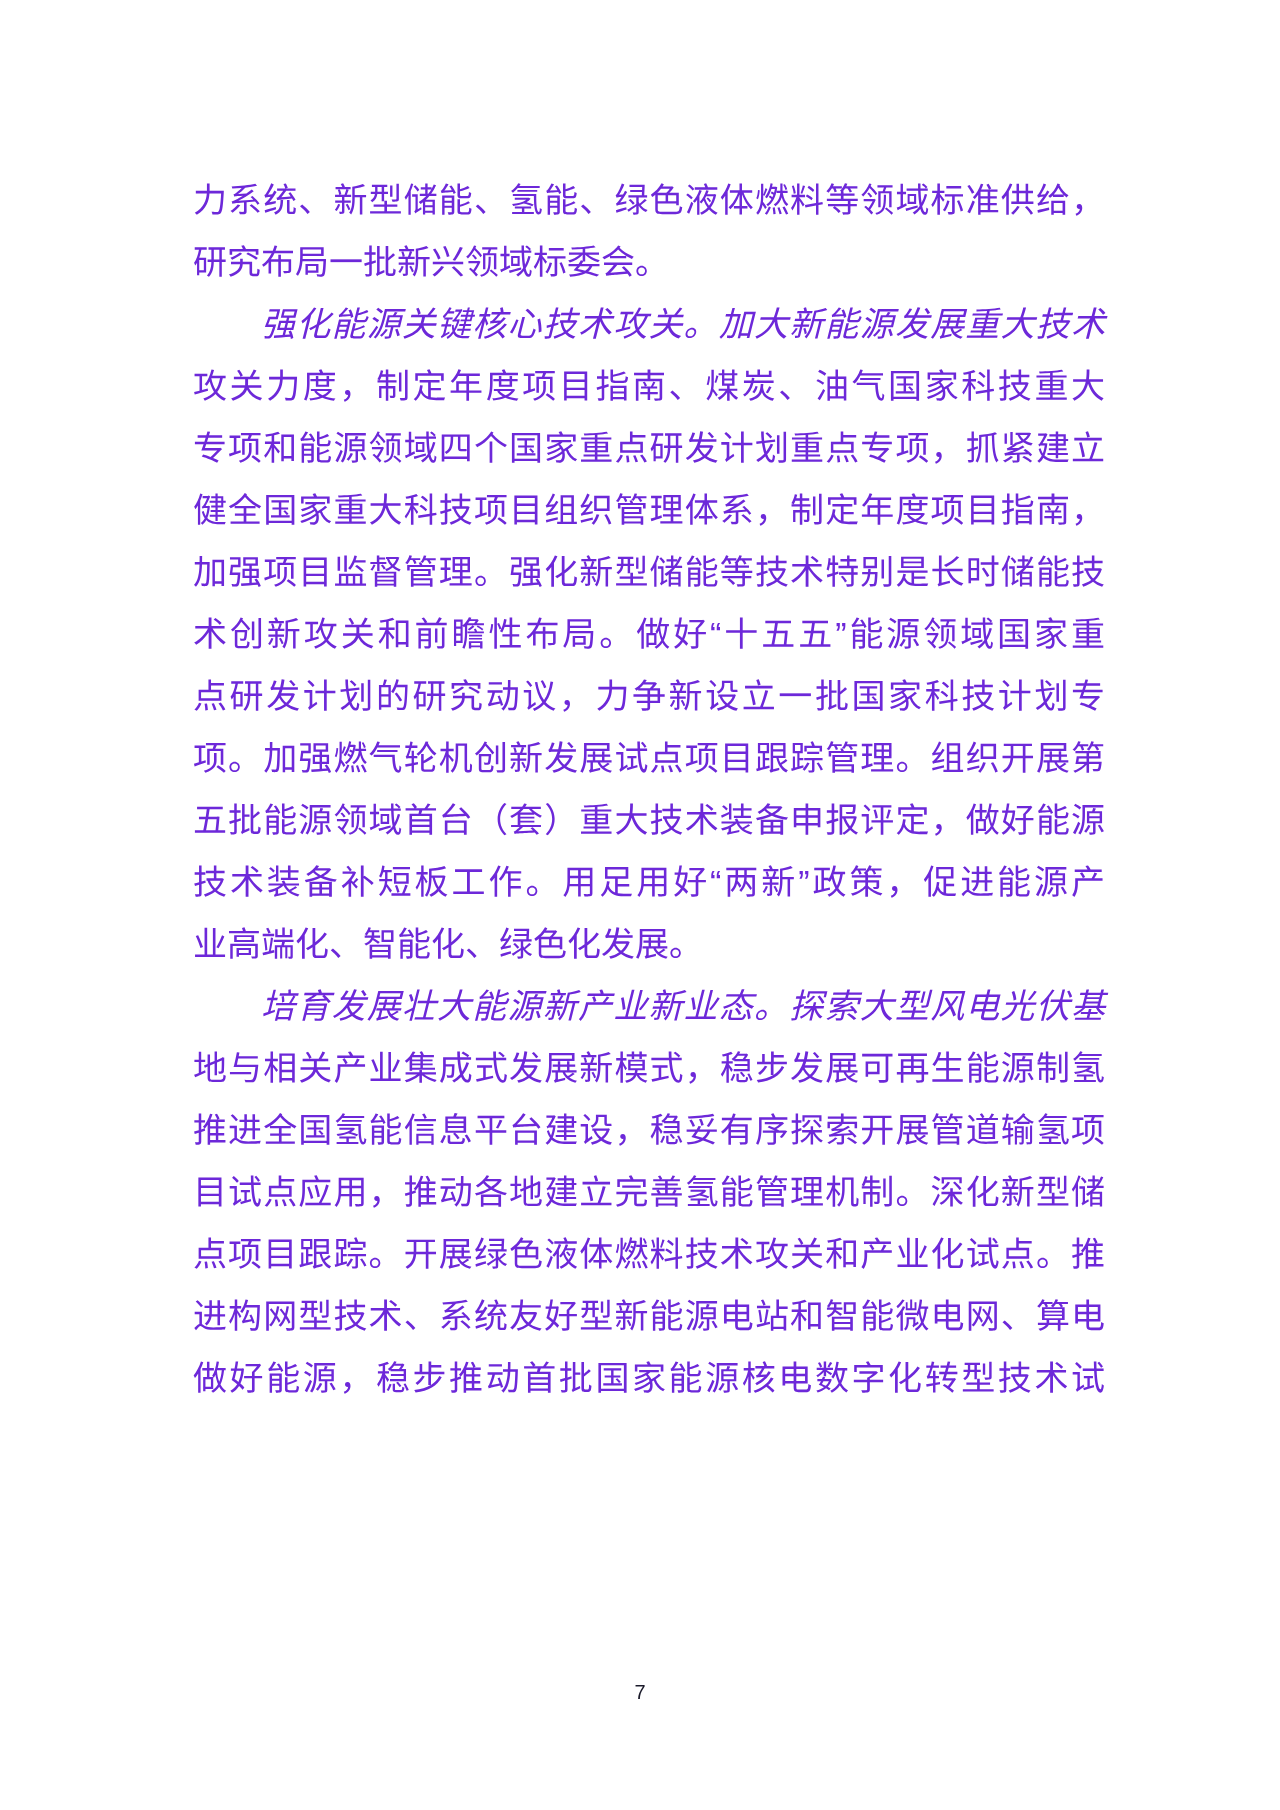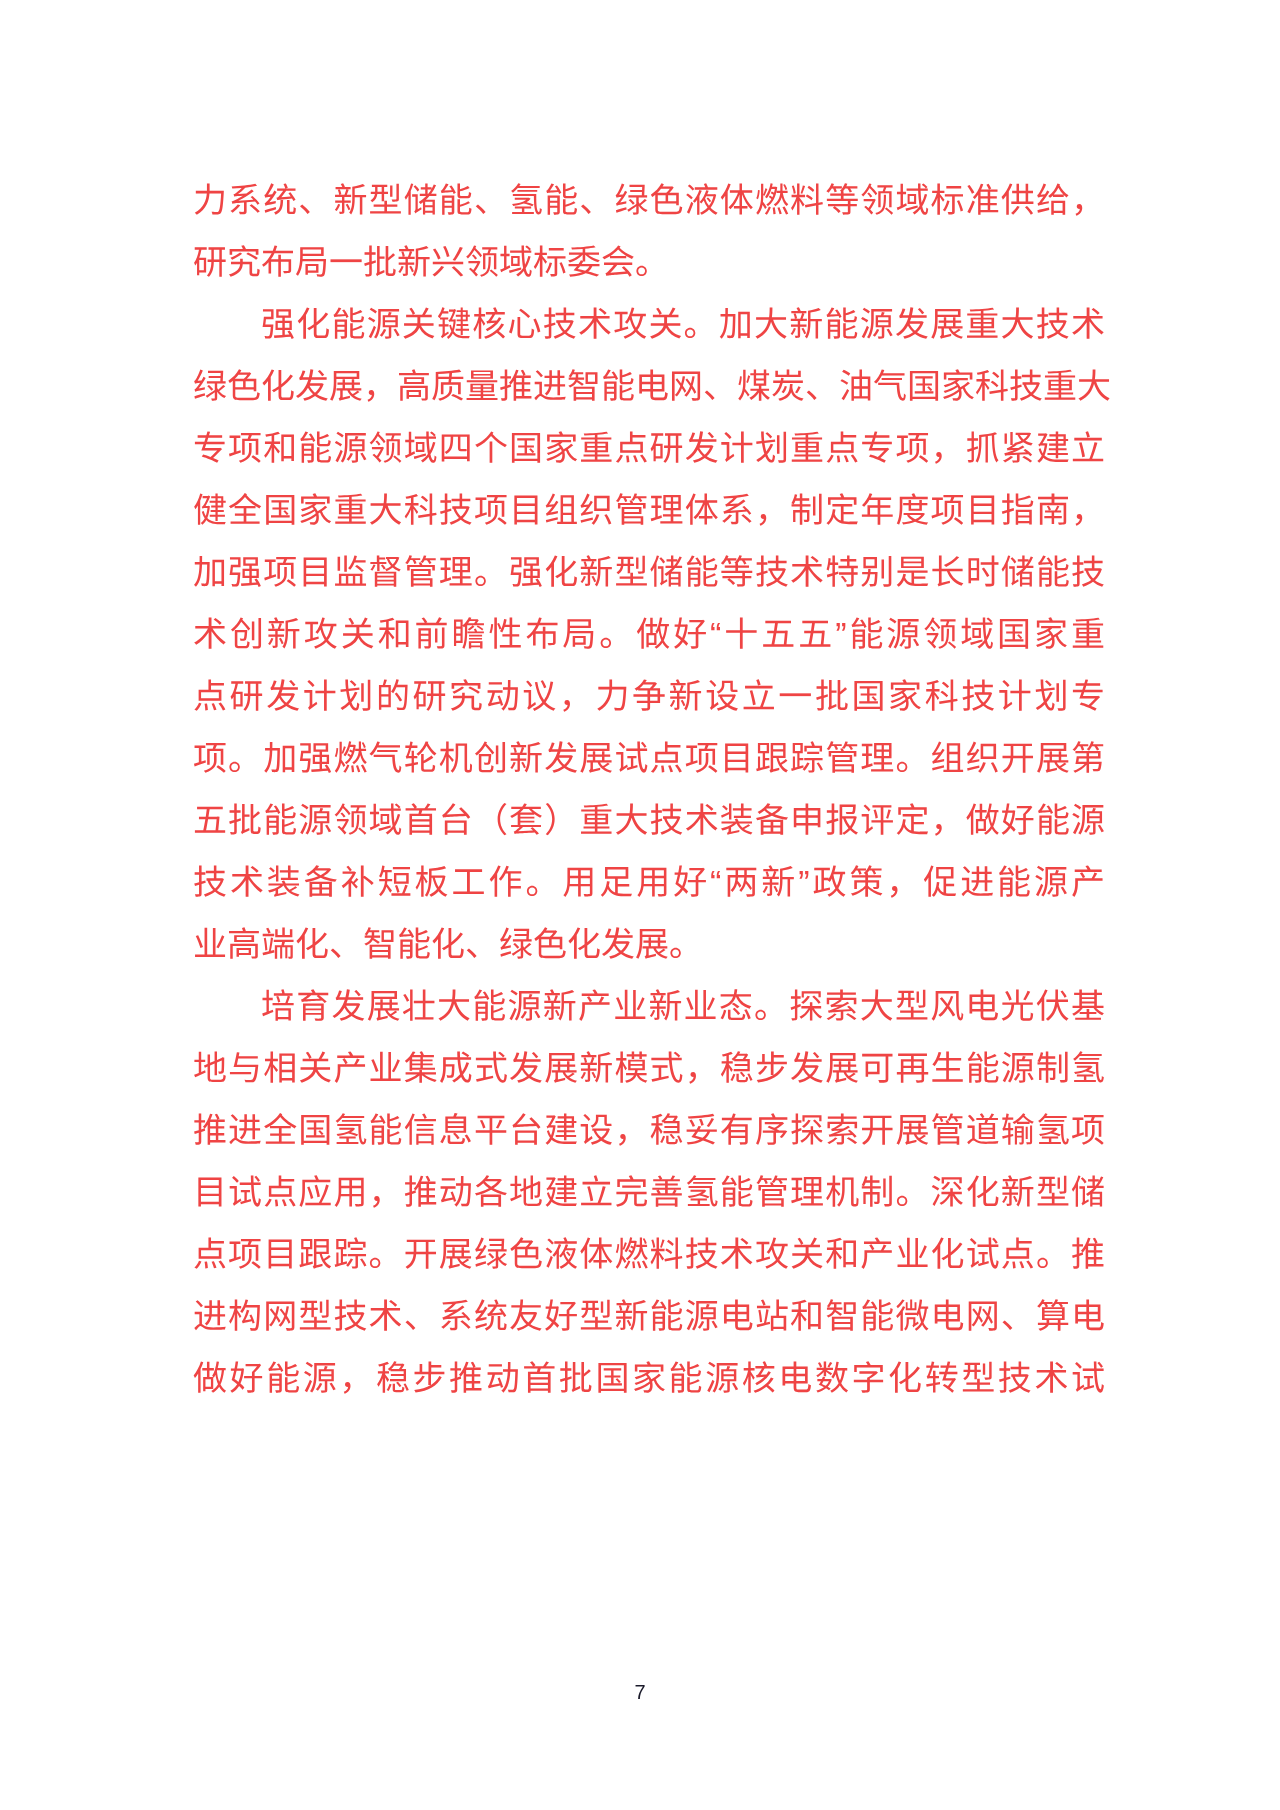--- a/index.html
+++ b/index.html
@@ -19,29 +19,30 @@
   .body-text {
     position: absolute;
     left: 193px;
     top: 169px;
     width: 912px;
   }
   .line {
     height: 62px;
     line-height: 62px;
     font-size: 34px;
-    color: #ef4444;
+    color: #6d28d9;
     white-space: nowrap;
     text-align: justify;
     text-align-last: justify;
     overflow: visible;
   }
   .line.indent {
     padding-left: 68px;
     width: 844px;
+    font-style: italic;
   }
   .line.last {
     text-align: center;
     text-align-last: left;
   }
   .page-footer {
     position: absolute;
     left: 0;
     top: 1680px;
     width: 1280px;
@@ -54,21 +55,21 @@
   }
 </style>
 </head>
 <body>
 
 <div class="page">
   <div class="body-text" id="body-text">
       <div class="line">力系统、新型储能、氢能、绿色液体燃料等领域标准供给，</div>
       <div class="line last">研究布局一批新兴领域标委会。</div>
       <div class="line indent">强化能源关键核心技术攻关。加大新能源发展重大技术</div>
-      <div class="line">绿色化发展，高质量推进智能电网、煤炭、油气国家科技重大</div>
+      <div class="line">攻关力度，制定年度项目指南、煤炭、油气国家科技重大</div>
       <div class="line">专项和能源领域四个国家重点研发计划重点专项，抓紧建立</div>
       <div class="line">健全国家重大科技项目组织管理体系，制定年度项目指南，</div>
       <div class="line">加强项目监督管理。强化新型储能等技术特别是长时储能技</div>
       <div class="line">术创新攻关和前瞻性布局。做好“十五五”能源领域国家重</div>
       <div class="line">点研发计划的研究动议，力争新设立一批国家科技计划专</div>
       <div class="line">项。加强燃气轮机创新发展试点项目跟踪管理。组织开展第</div>
       <div class="line">五批能源领域首台（套）重大技术装备申报评定，做好能源</div>
       <div class="line">技术装备补短板工作。用足用好“两新”政策，促进能源产</div>
       <div class="line last">业高端化、智能化、绿色化发展。</div>
       <div class="line indent">培育发展壮大能源新产业新业态。探索大型风电光伏基</div>

